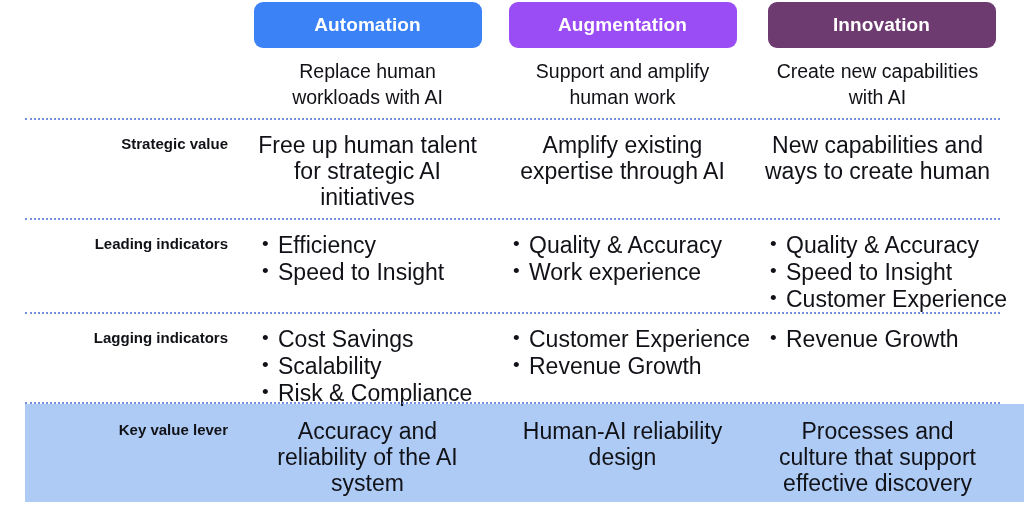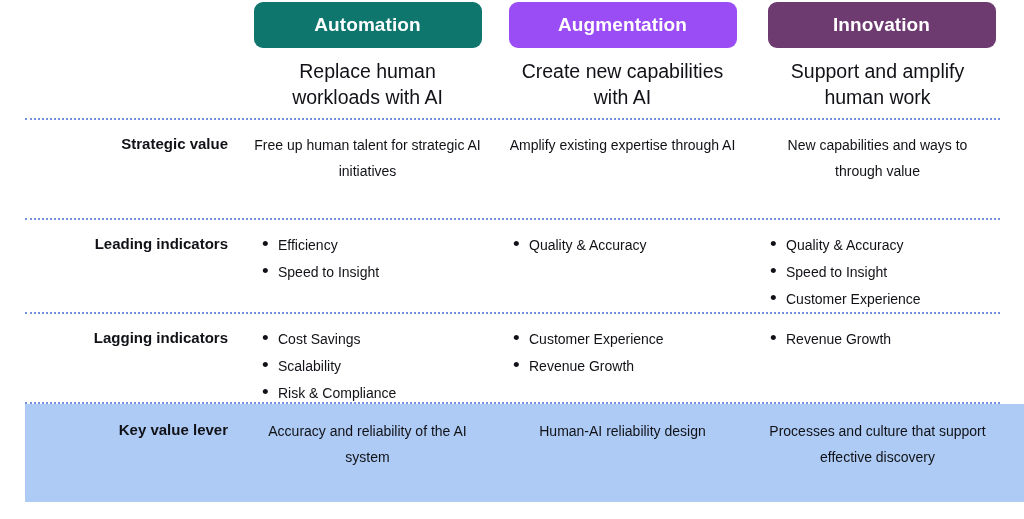--- a/index.html
+++ b/index.html
@@ -84,21 +84,21 @@
   }
   .row-label {
     text-align: right;
     font-size: 15px;
     font-weight: bold;
     padding: 12px 12px 0 0;
     box-sizing: border-box;
     line-height: 24px;
   }
   .cell {
-    font-size: 14px;
+    font-size: 23px;
     line-height: 26px;
     padding: 12px 14px 0 14px;
     box-sizing: border-box;
   }
   .cell.center {
     text-align: center;
   }
   .cell ul {
     margin: 0;
     padding: 0;
@@ -138,66 +138,67 @@
   .spacer-sm { height: 8px; }
 </style>
 </head>
 <body>
 
 <div class="sheet">
 
   <div class="grid-row header-row">
     <div></div>
     <div class="pill-cell">
-      <div class="pill" id="pill-0" style="background: #0f766e;">
+      <div class="pill" id="pill-0" style="background: #3b82f6;">
         <span>Automation</span>
       </div>
     </div>
     <div class="pill-cell">
       <div class="pill" id="pill-1" style="background: rgb(155, 77, 245); text-align: right;">
         <span>Augmentation</span>
       </div>
     </div>
     <div class="pill-cell">
       <div class="pill" id="pill-2" style="background: rgb(110, 59, 113); margin-left: 8px;">
         <span>Innovation</span>
       </div>
     </div>
   </div>
 
   <div class="grid-row subtitle-row">
     <div></div>
     <div class="subtitle">Replace human workloads with AI</div>
+    <div class="subtitle">Support and amplify human work</div>
     <div class="subtitle">Create new capabilities with AI</div>
-    <div class="subtitle">Support and amplify human work</div>
   </div>
 
   <div class="spacer-sm"></div>
   <div class="divider" style="border-top-color: rgb(92, 124, 214);"></div>
 
   <div class="body-row" style="height:98px;">
     <div class="row-label">Strategic value</div>
     <div class="cell center">Free up human talent for strategic AI initiatives</div>
     <div class="cell center">Amplify existing expertise through AI</div>
-    <div class="cell center">New capabilities and ways to through value</div>
+    <div class="cell center">New capabilities and ways to create human</div>
   </div>
 
   <div class="divider" style="border-top-color: rgb(92, 124, 214);"></div>
 
   <div class="body-row" style="height:92px;">
     <div class="row-label">Leading indicators</div>
     <div class="cell list-cell indent-1">
       <ul id="list-1-0">
           <li>Efficiency</li>
           <li>Speed to Insight</li>
         </ul>
     </div>
     <div class="cell list-cell indent-2">
       <ul id="list-1-1">
           <li>Quality &amp; Accuracy</li>
+          <li>Work experience</li>
         </ul>
     </div>
     <div class="cell list-cell indent-3">
       <ul id="list-1-2">
           <li>Quality &amp; Accuracy</li>
           <li>Speed to Insight</li>
           <li>Customer Experience</li>
         </ul>
     </div>
   </div>

